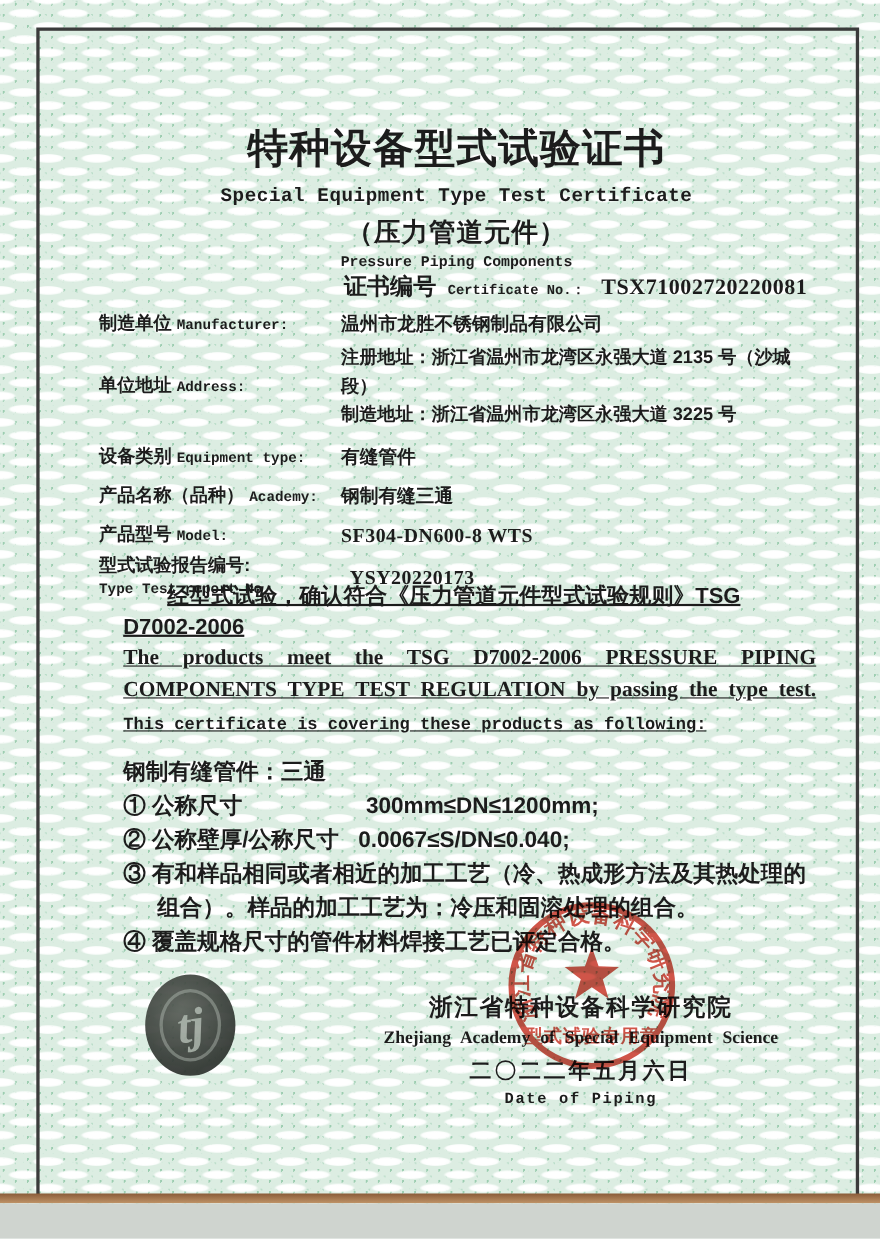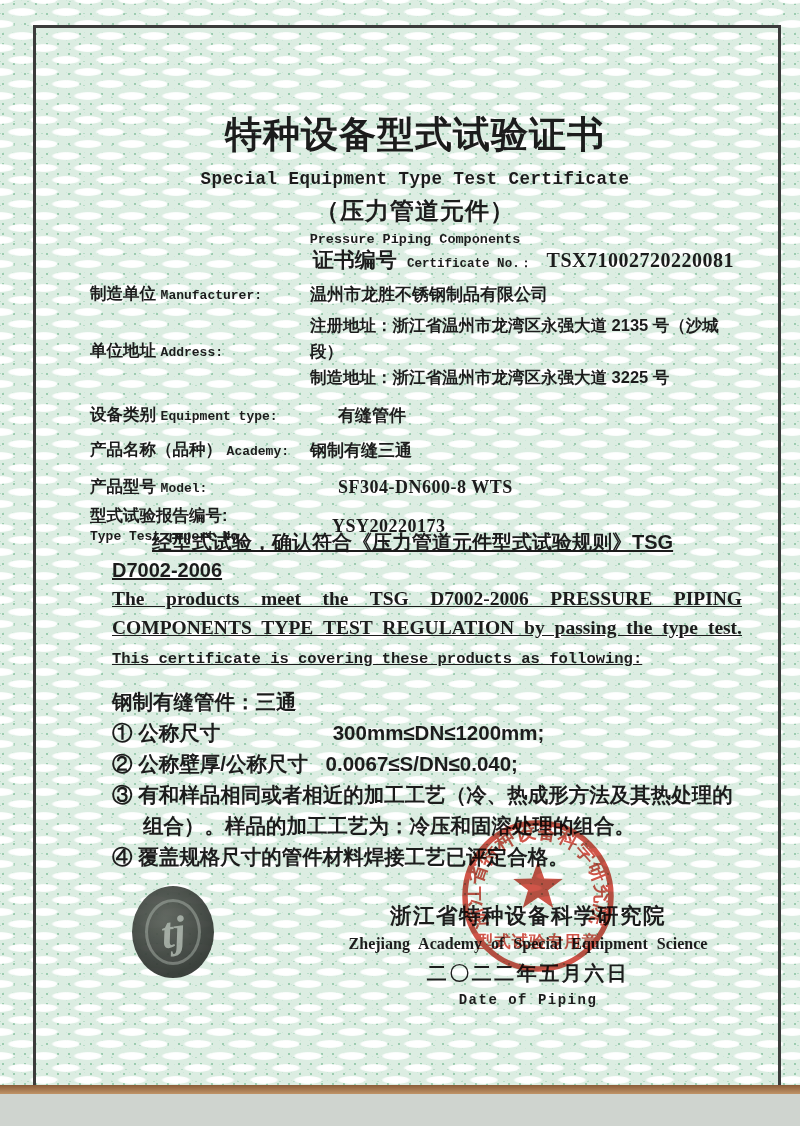--- a/index.html
+++ b/index.html
@@ -41,21 +41,21 @@
   .cert-label-en { font-family:"Liberation Mono", monospace; font-size:12.5px; font-weight:700; margin-left:6px;margin-top:48px; }
   .cert-value { font-family:"Liberation Serif", serif; font-size:20px; font-weight:600; letter-spacing:.5px; margin-left:10px; }
 
   .fields { position:absolute; left:90px; top:283px; width:652px; }
   .field-row { display:flex; align-items:center; }
   .field-label { flex:0 0 220px; font-size:16.5px; font-weight:700; line-height:21px; }
   .field-label .en { font-family:"Liberation Mono", monospace; font-size:13px; font-weight:700; }
   .field-value { font-size:17px; font-weight:700; }
   .field-value.small { font-size:16.5px; line-height:26px; font-weight:700; }
   .field-value.serif { font-family:"Liberation Serif", serif; font-size:18px; letter-spacing:.5px; font-weight:700; }
-  .mt6{margin-top:6px;} .mt12{margin-top:12px;} .mt14{margin-top:14px;gap:28px;}
+  .mt6{margin-top:6px;} .mt12{margin-top:12px;} .mt14{margin-top:14px;}
 
   .statement { position:absolute; left:112px; top:528px; width:630px;text-decoration:underline; }
   .st-zh { font-size:20px; font-weight:700; line-height:28px; }
   .st-zh.indent { text-indent:2em; }
   .st-en { font-family:"Liberation Serif", serif; font-weight:700; font-size:19.5px; line-height:29px; text-align:justify; text-align-last:justify; }
   .st-closing { margin-top:3px; font-family:"Liberation Mono", monospace; font-weight:700; font-size:15.5px; line-height:28px; }
 
   .coverage { position:absolute; left:112px; top:686px; width:632px; font-size:20.5px; font-weight:700; line-height:31px; }
   .cov-row .tab { display:inline-block; width:215px; }
   .cov-hang { padding-left:31px; text-indent:-31px; }
@@ -139,21 +139,21 @@
         <span>产品型号</span>
         <span class="en">Model:</span>
       </div>
       <div class="field-value serif">SF304-DN600-8 WTS</div>
     </div>
     <div class="field-row mt6">
       <div class="field-label">
         <div>型式试验报告编号:</div>
         <div class="en">Type Test report No</div>
       </div>
-      <div class="field-value serif" style="margin-left:22px;">YSY20220173</div>
+      <div class="field-value serif" style="margin-left:8px;">YSY20220173</div>
     </div>
   </div>
 
   <div class="statement">
     <div class="st-zh indent">经型式试验，确认符合《压力管道元件型式试验规则》TSG D7002-2006</div>
     <div class="st-en">The products meet the TSG D7002-2006 PRESSURE PIPING</div>
     <div class="st-en">COMPONENTS TYPE TEST REGULATION by passing the type test.</div>
     <div class="st-closing">This certificate is covering these products as following:</div>
   </div>
 

